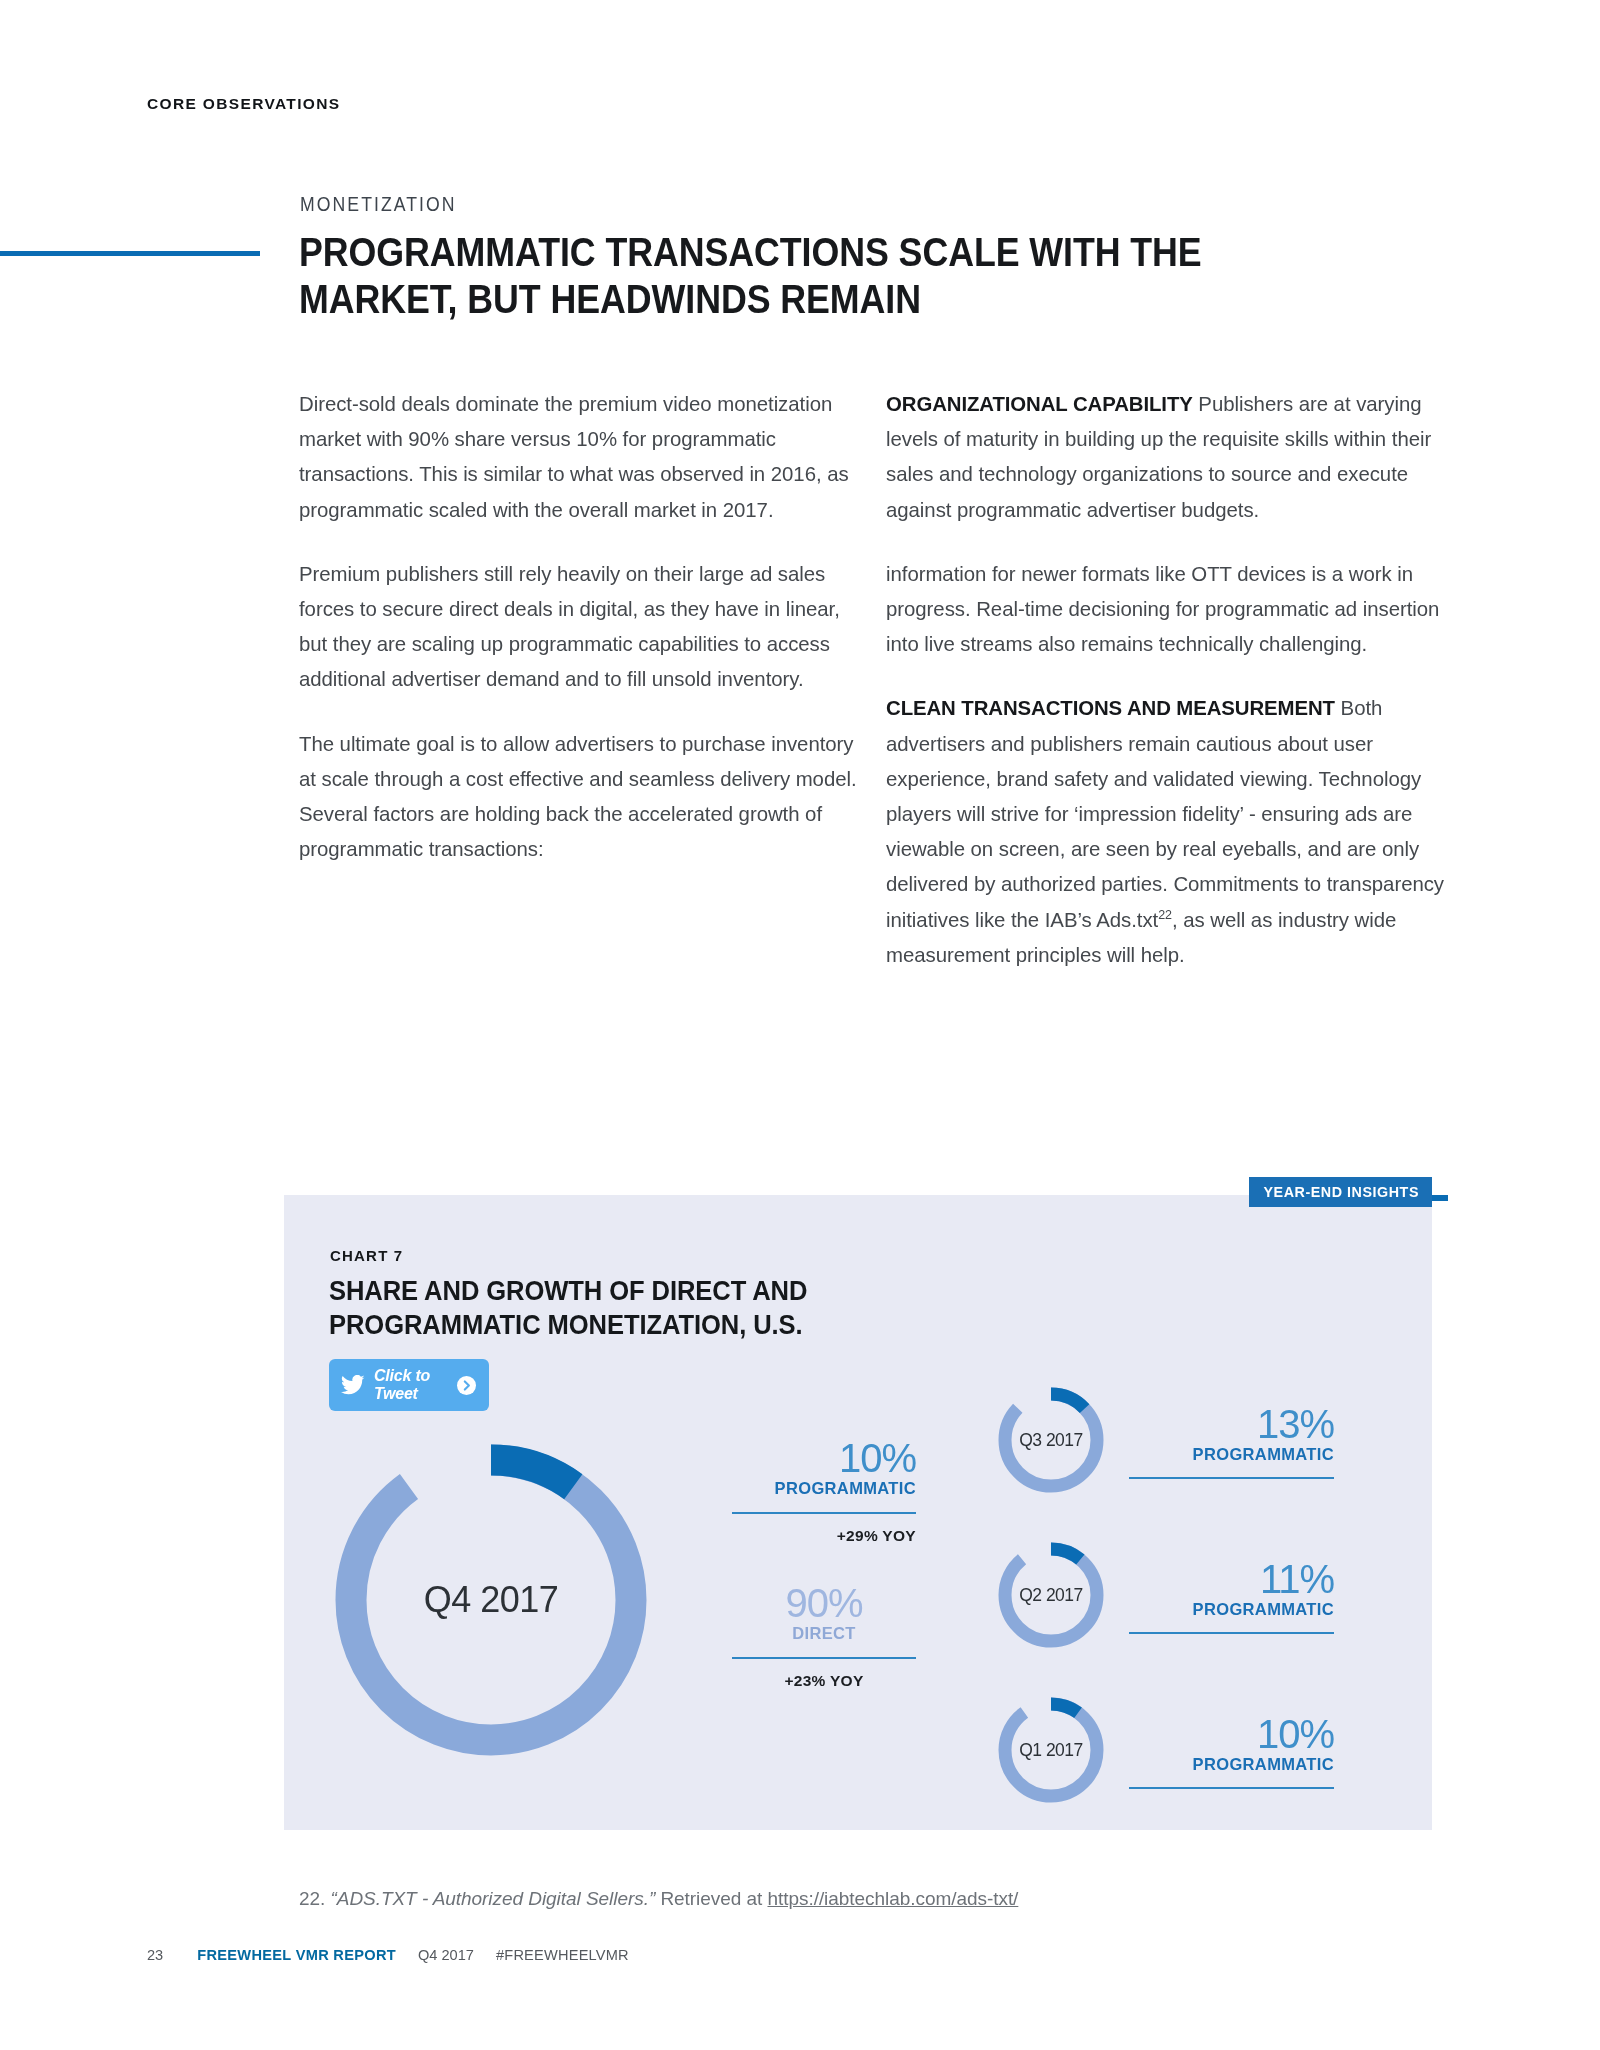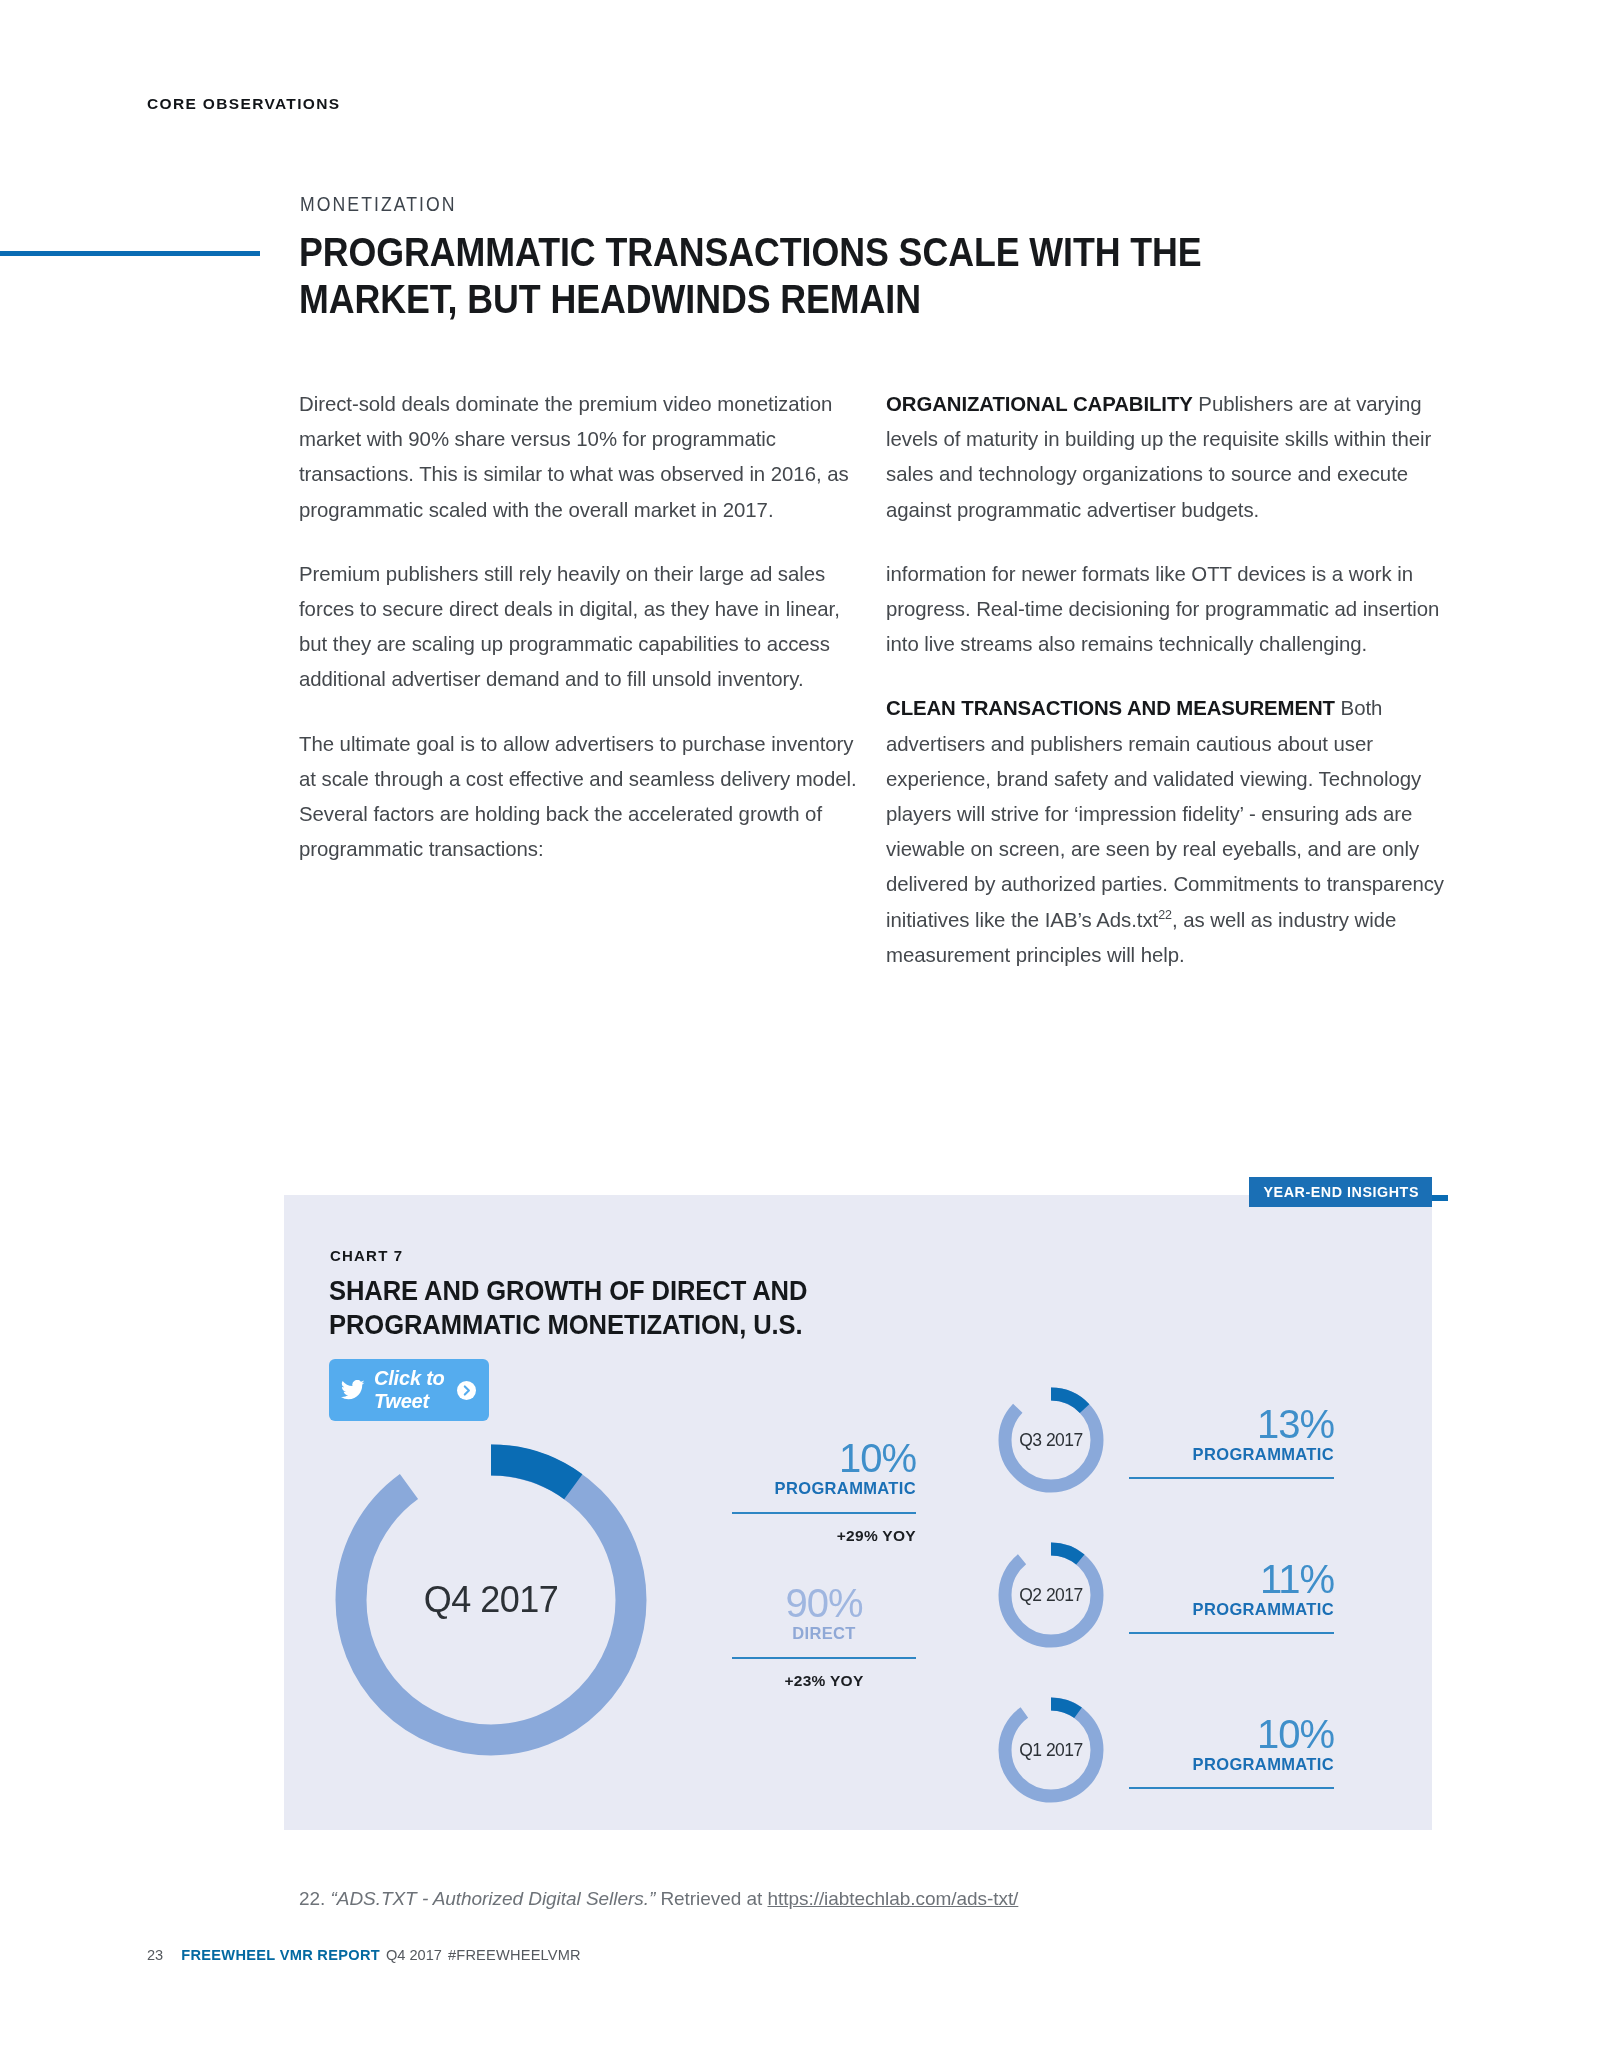--- a/index.html
+++ b/index.html
@@ -78,21 +78,21 @@
   }
 
   .tweet-btn {
     position: absolute; left: 45px; top: 164px;
     display: flex; align-items: center; gap: 9px;
     background: #55acee; border-radius: 6px;
     padding: 8px 13px 8px 12px; cursor: pointer;
     width: 160px;
   }
   .tweet-btn .label {
-    color: #ffffff; font-size: 20px; font-style: italic; font-weight: 700;
+    color: #ffffff; font-size: 16px; font-style: italic; font-weight: 700;
     letter-spacing: -0.2px;
   }
   .tweet-btn svg { display: block; }
 
   
   .donut { position: absolute; }
   .donut svg { display: block; }
   .donut .center-lbl {
     position: absolute; left: 0; top: 0; width: 100%; height: 100%;
     display: flex; align-items: center; justify-content: center;
@@ -140,21 +140,21 @@
   
   .footnote {
     position: absolute; left: 299px; top: 1860px;
     font-size: 19px; color: #6d7278; letter-spacing: -0.05px; margin-top: 28px;
   }
   .footnote i { font-style: italic; }
   .footnote a, .footnote .link { color: #6d7278; text-decoration: underline; }
 
   .footer {
     position: absolute; left: 147px; top: 1947px;
-    display: flex; align-items: center; gap: 6px;
+    display: flex; align-items: center; gap: 22px;
     font-size: 14.6px; color: #3c4147;
   }
   .footer .pg { color: #55595e; margin-right: 12px; }
   .footer .brand { font-weight: 700; color: #0369a1; letter-spacing: 0.3px; }
   .footer .q { color: #55595e; }
   .footer .tag { color: #55595e; letter-spacing: 0.2px; }
 </style>
 </head>
 <body>
 

